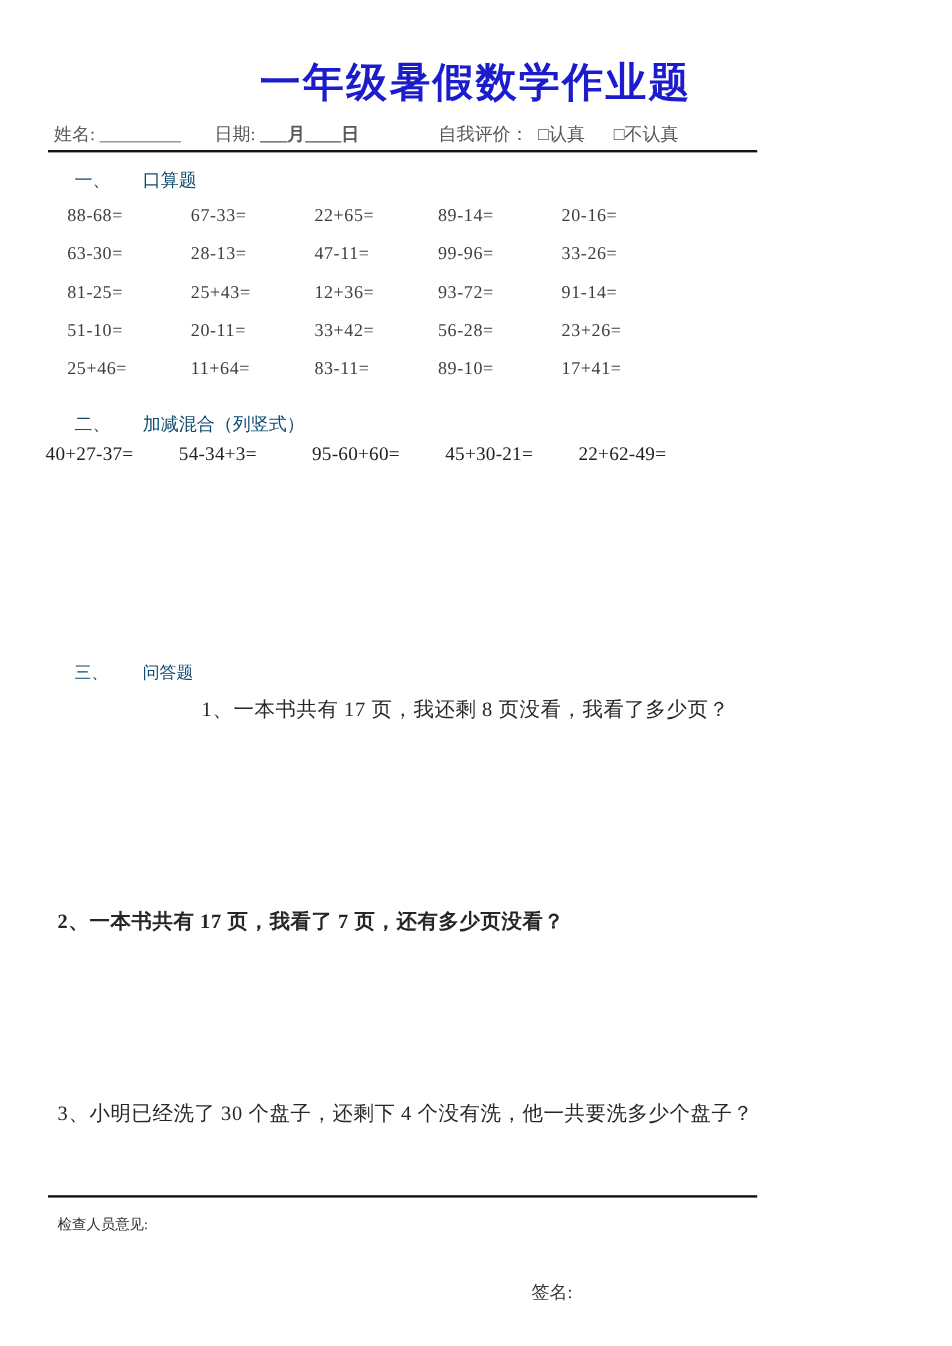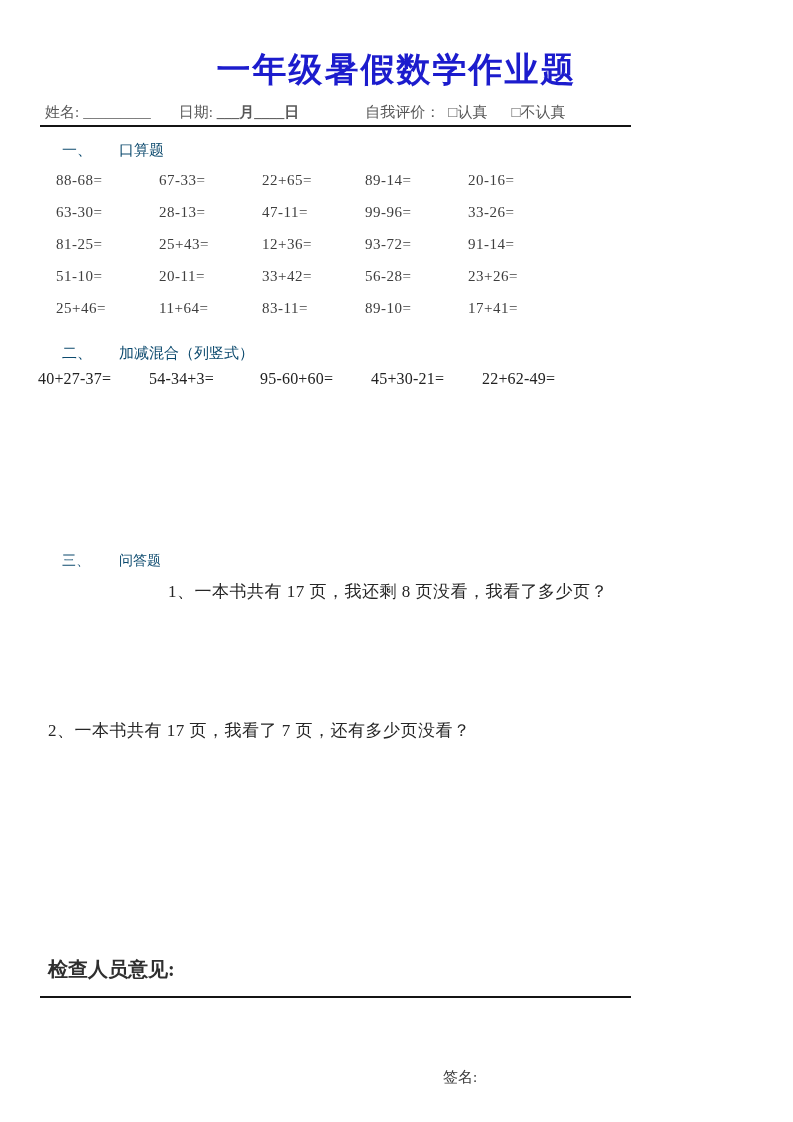--- a/index.html
+++ b/index.html
@@ -95,29 +95,28 @@
   .word-problem {
     position: absolute;
     left: 48px;
     width: 680px;
     font-size: 17px;
     color: #262626;
     letter-spacing: 0.5px;
     line-height: 26px;
   }
   .wp1 { top: 579px; text-align: center; }
-  .wp2 { top: 718px; }
+  .wp2 { top: 755px; font-weight: bold; }
   .wp3 { top: 915px; }
   .inspector-label {
     position: absolute;
-    top: 956px;
+    top: 1012px;
     left: 48px;
-    font-size: 20px;
+    font-size: 12px;
     color: #2f2f2f;
-    font-weight: bold;
   }
   .signature-label {
     position: absolute;
     top: 1068px;
     left: 443px;
     font-size: 15px;
     color: #3a3a3a;
   }
 </style>
 </head>
@@ -182,18 +181,19 @@
     <span>45+30-21=</span>
     <span>22+62-49=</span>
   </div>
 
   <div class="sec-heading sec3">
     <span class="sec-num">三、</span><span>问答题</span>
   </div>
 
   <div class="word-problem wp1">1、一本书共有 17 页，我还剩 8 页没看，我看了多少页？</div>
   <div class="word-problem wp2">2、一本书共有 17 页，我看了 7 页，还有多少页没看？</div>
+  <div class="word-problem wp3">3、小明已经洗了 30 个盘子，还剩下 4 个没有洗，他一共要洗多少个盘子？</div>
 
   <div class="rule rule-footer"></div>
   <div class="inspector-label">检查人员意见:</div>
   <div class="signature-label">签名:</div>
 
 </div>
 
 </body></html>

